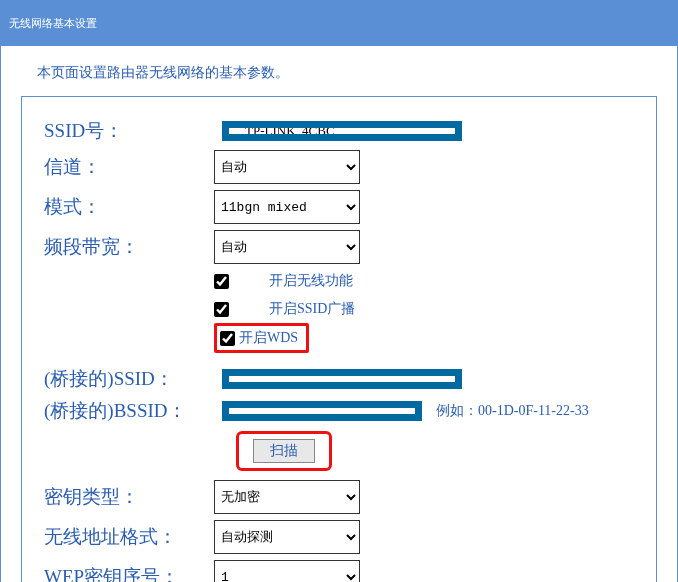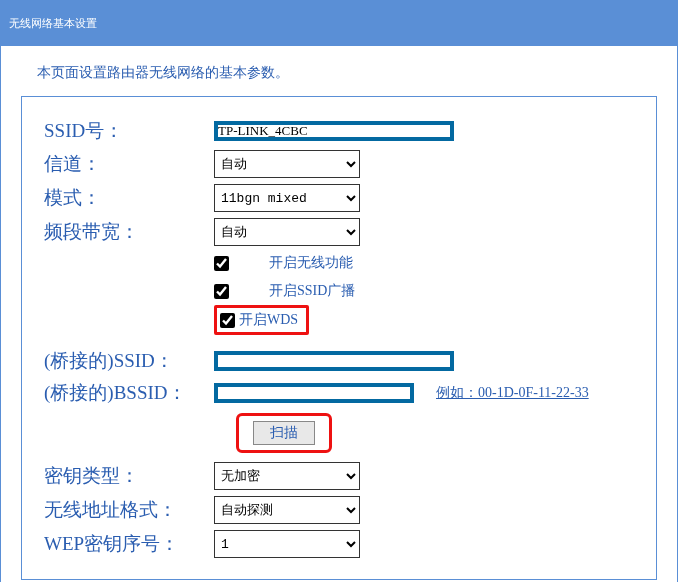--- a/index.html
+++ b/index.html
@@ -46,32 +46,33 @@
     color: #2a5db0;
     font-size: 19px;
     flex-shrink: 0;
   }
   .ctrl {
     display: flex;
     align-items: center;
     gap: 6px;
   }
   input[type="text"] {
-    border: 4px solid #0369a1;
+    border: 7px solid #0369a1;
     height: 20px;
-    padding: 0 0;
+    padding: 0 16px;
     font-family: inherit;
     font-size: 13px;
     background: #fff;
+    margin-left: 8px;
   }
   .inp-wide { width: 240px; }
   .inp-mid  { width: 200px; }
   select {
     border: 1px solid #333;
-    height: 28px;
+    height: 34px;
     font-family: "Courier New", monospace;
     font-size: 13px;
     padding: 0 2px;
     background: #fff;
     width: 146px;
   }
   .cb-row {
     padding-left: 192px;
     display: flex;
     align-items: center;
@@ -104,23 +105,22 @@
   button.scan-btn {
     font-family: inherit;
     font-size: 14px;
     padding: 2px 16px;
     background: #e8e8e8;
     border: 1px solid #888;
     color: #2a5db0;
   }
   .example {
     color: #2a5db0;
-    margin-left: 16px;
-    font-size: 14px;
-    text-decoration: underline;
+    margin-left: 8px;
+    font-size: 14px;
   }
   .footer {
     border-top: 1px solid #5a8fd6;
     padding: 6px 0 6px 20px;
     display: flex;
     gap: 10px;
   }
   .footer button {
     font-family: inherit;
     font-size: 14px;

